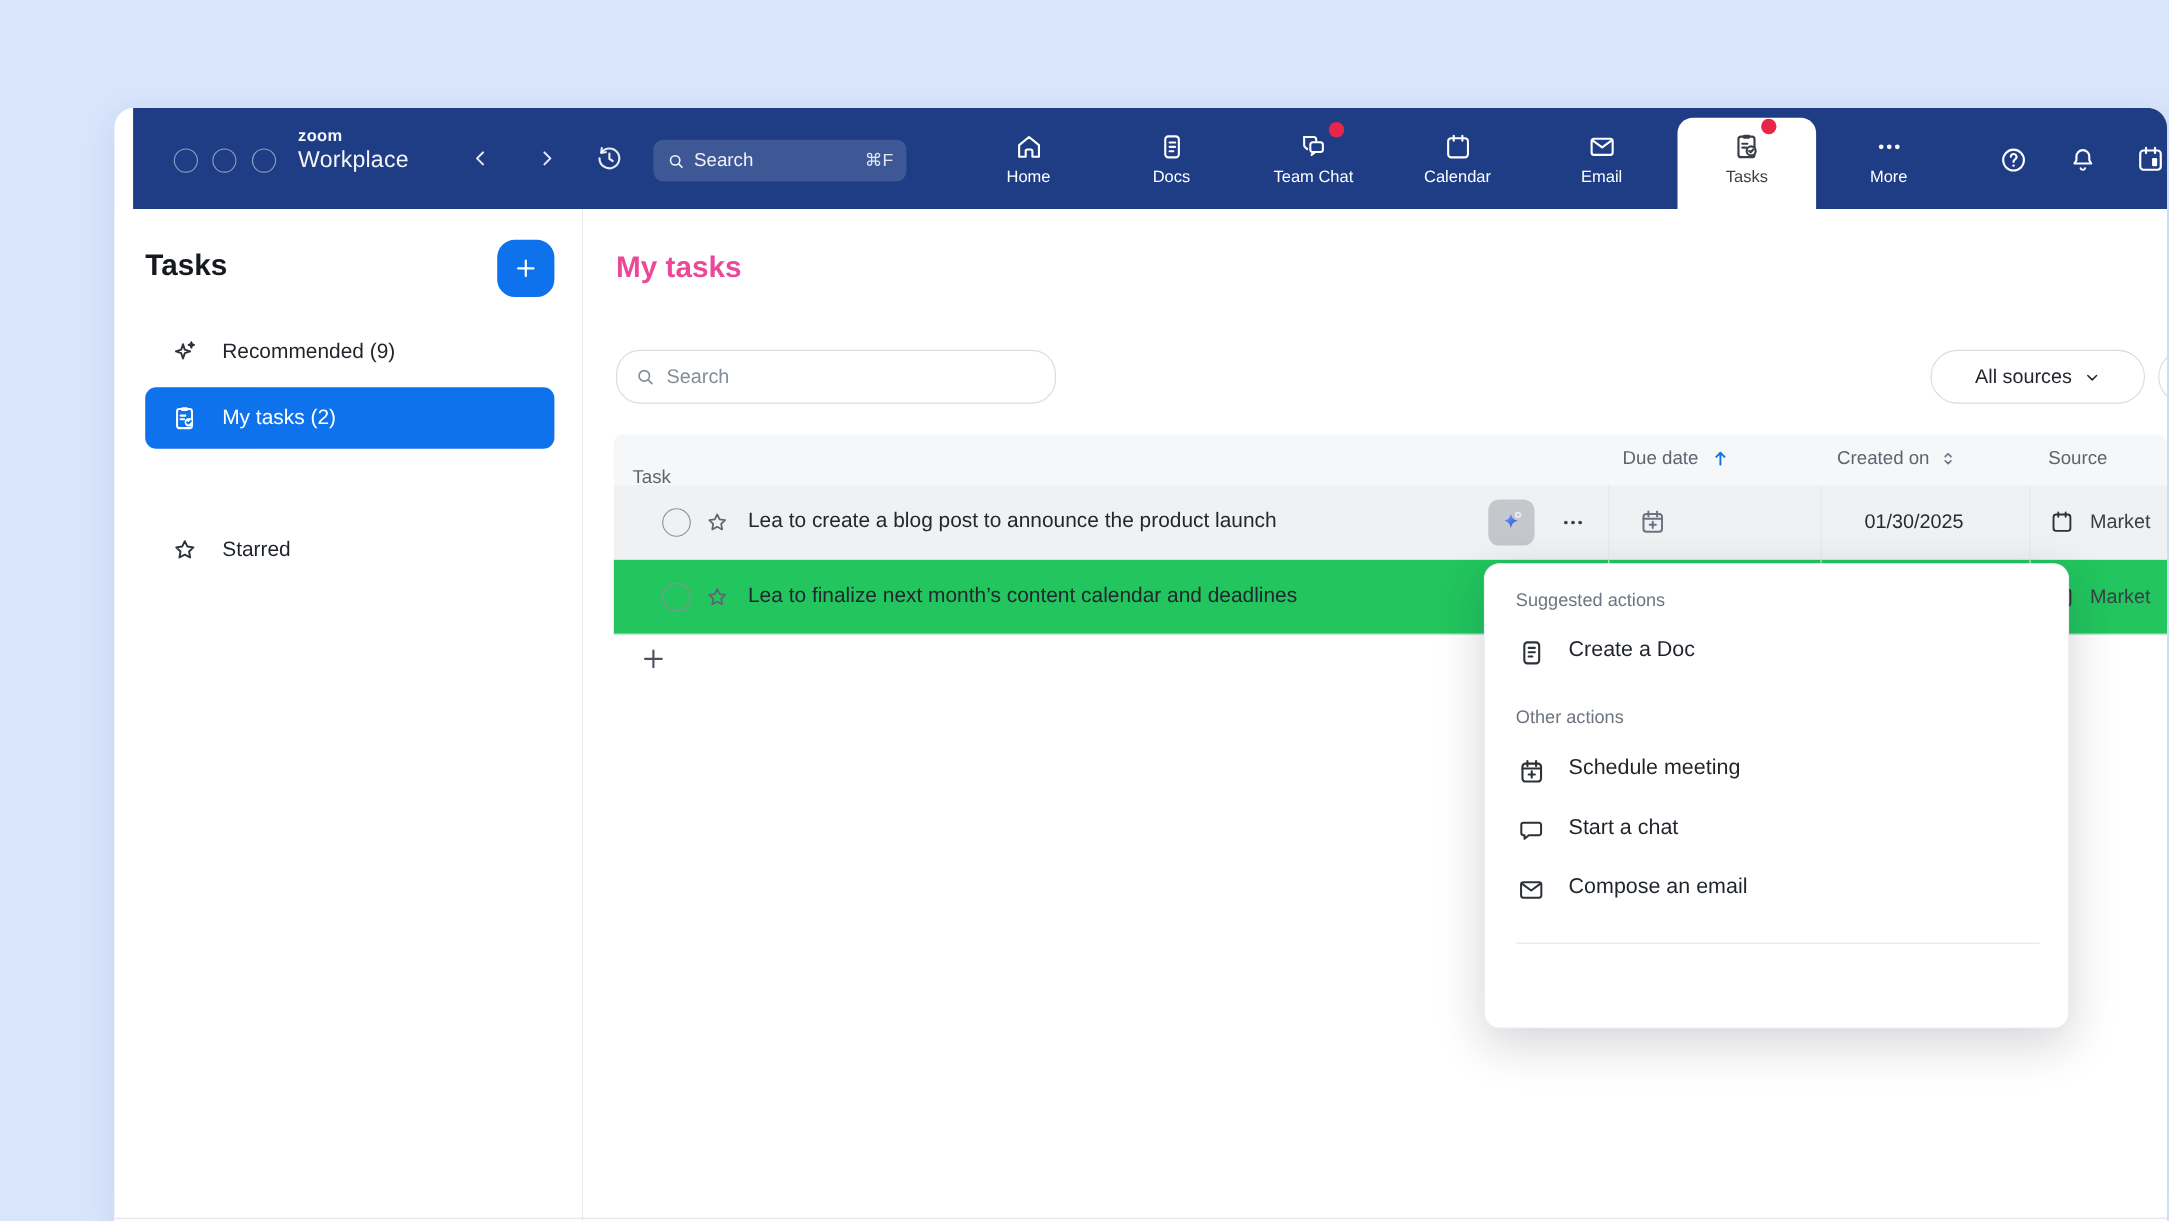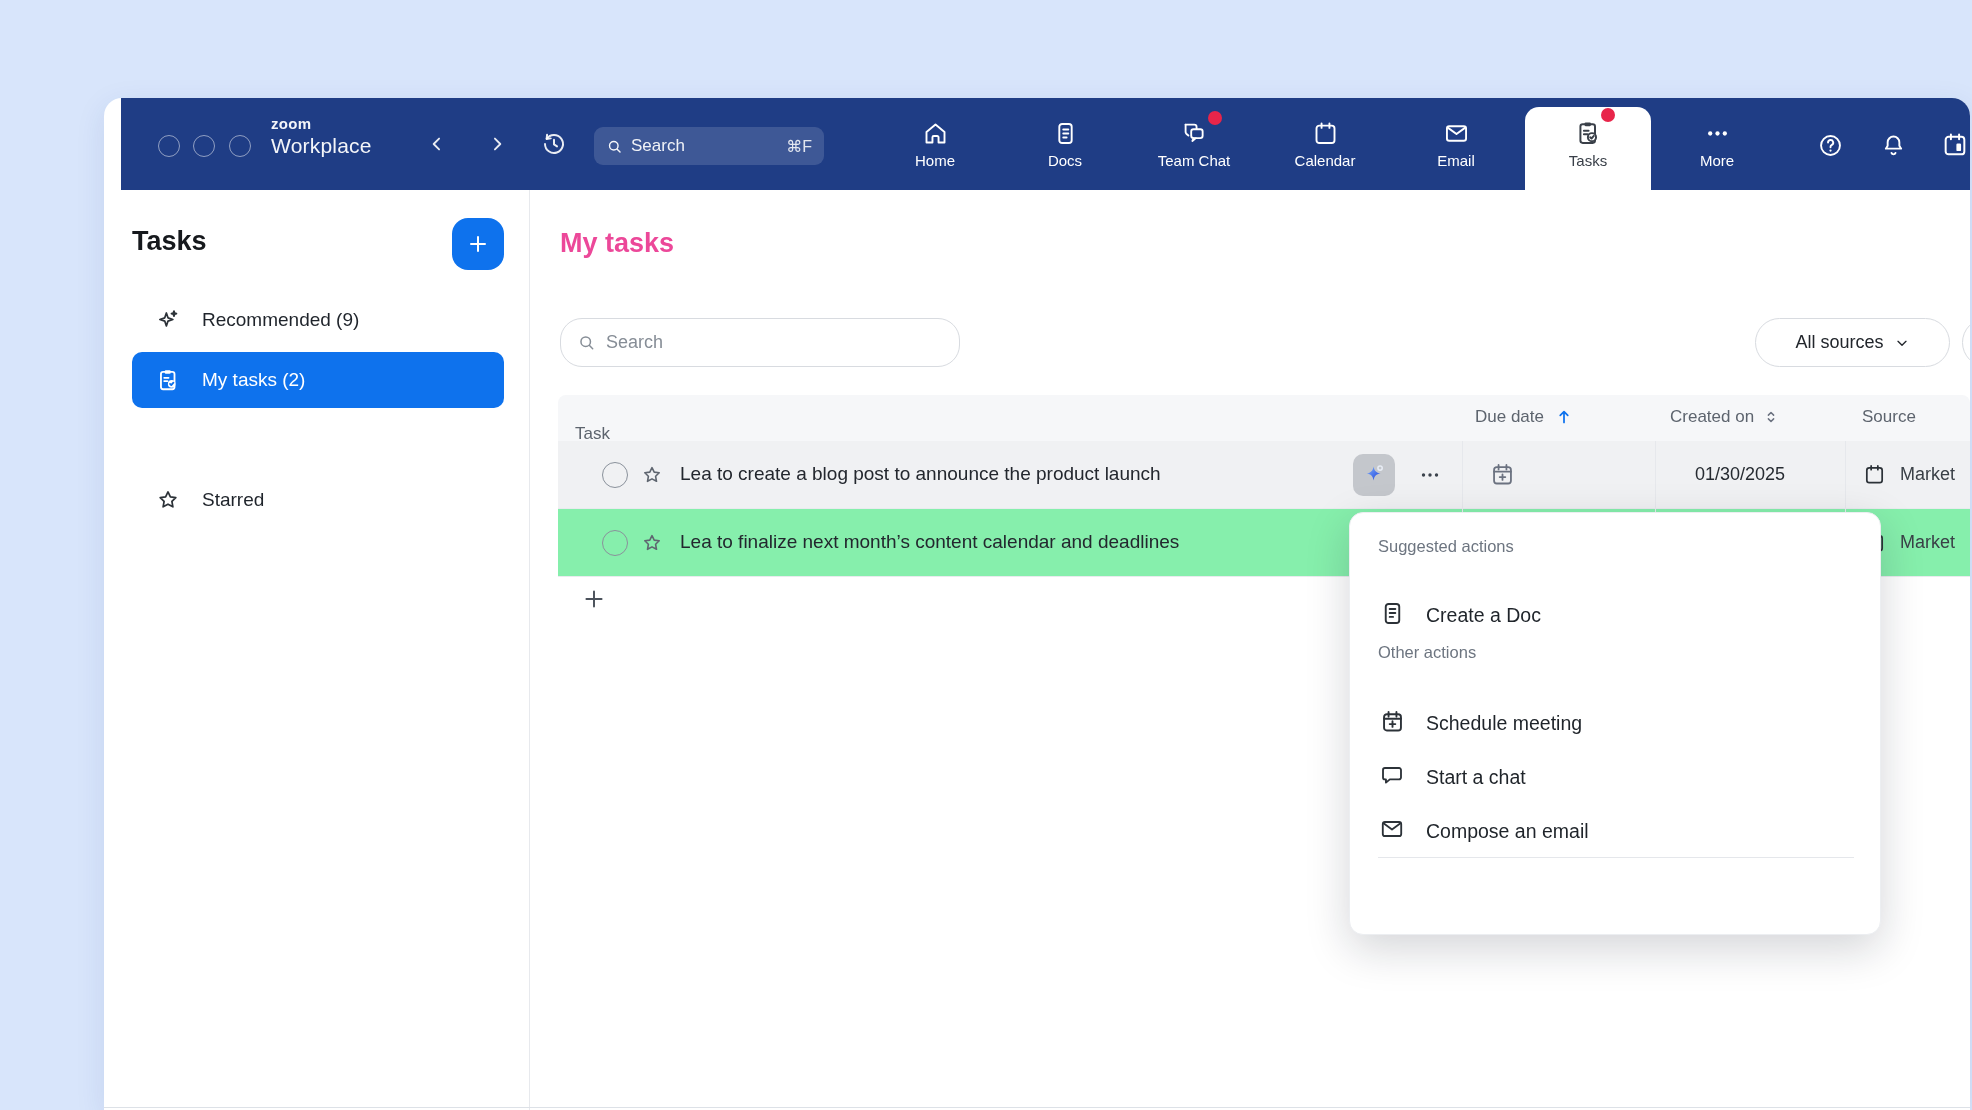--- a/index.html
+++ b/index.html
@@ -72,21 +72,21 @@
 
   
   #table { position:absolute; left:28px; top:205px; width:1412px; }
   #table-header { position:relative; height:46px; background:#F6F7F9; border-radius:8px 8px 0 0;
     font-size:17px; color:#5D646E; }
   #table-header .h-task { position:absolute; left:17px; top:12px;margin-top:17px; }
   #table-header .h-due { position:absolute; left:917px; top:12px; display:flex; gap:10px; align-items:center; }
   #table-header .h-created { position:absolute; left:1112px; top:12px; display:flex; gap:8px; align-items:center; }
   #table-header .h-source { position:absolute; left:1304px; top:12px; }
 
-  .task-row { position:relative; height:68px; border-bottom:1px solid #E9EBEE; background:#86efac; }
+  .task-row { position:relative; height:68px; border-bottom:1px solid #E9EBEE; background:#22c55e; }
   .task-row.hovered { background:#F0F1F3; }
   .row-check { position:absolute; left:44px; top:21px; width:26px; height:26px; border-radius:50%;
     border:1.5px solid #8A919B; background:transparent; }
   .row-star { position:absolute; left:82px; top:22px; color:#5F6670; }
   .row-title { position:absolute; left:122px; top:22px; font-size:19px; color:#23272E; white-space:nowrap; }
   .ai-btn { position:absolute; left:795px; top:13px; width:42px; height:42px; border-radius:10px;
     background:#C4C7CC; display:flex; align-items:center; justify-content:center; border:none; }
   .row-more { position:absolute; left:855px; top:22px; color:#3C434C; width:34px; height:24px;
     display:flex; align-items:center; justify-content:center; }
   .cell-due { position:absolute; left:904px; top:0; width:193px; height:100%; border-left:1px solid #E6E8EC; }
@@ -96,21 +96,21 @@
     display:flex; align-items:center; gap:14px; padding-left:17px; font-size:18px; color:#3A4047; white-space:nowrap; }
   .due-add { position:absolute; left:26px; top:20px; color:#6B7280; }
   #add-row { position:absolute; left:50px; top:395px; width:28px; height:28px; color:#4B525B;
     display:flex; align-items:center; justify-content:center; }
 
   
   #action-menu { position:absolute; left:1245px; top:414px; width:532px; height:423px; background:#fff;
     border-radius:14px; border:1px solid #ECEEF1; box-shadow:0 14px 44px rgba(16,24,40,.18); z-index:50; }
   .menu-section { position:absolute; left:28px; font-size:16.5px; color:#6D7580; }
   .menu-item { position:absolute; left:16px; width:500px; height:48px; border-radius:8px; display:flex;
-    align-items:flex-end; gap:20px; padding:0 0 0 12px; font-size:19.5px; color:#1F242A; }
+    align-items:flex-start; gap:20px; padding:0 0 0 12px; font-size:19.5px; color:#1F242A; }
   .menu-item .m-icon { width:28px; height:28px; display:flex; align-items:center; justify-content:center; color:#2C3238; }
   #menu-divider { position:absolute; left:28px; top:344px; width:476px; height:0; border-top:1px solid #E5E7EB; }
 
   #window-bottom-line { position:absolute; left:0; bottom:2px; width:100%; height:0; border-top:1px solid #DDE1E7; }
 </style>
 </head>
 <body>
 
 <div id="app-window">
 

